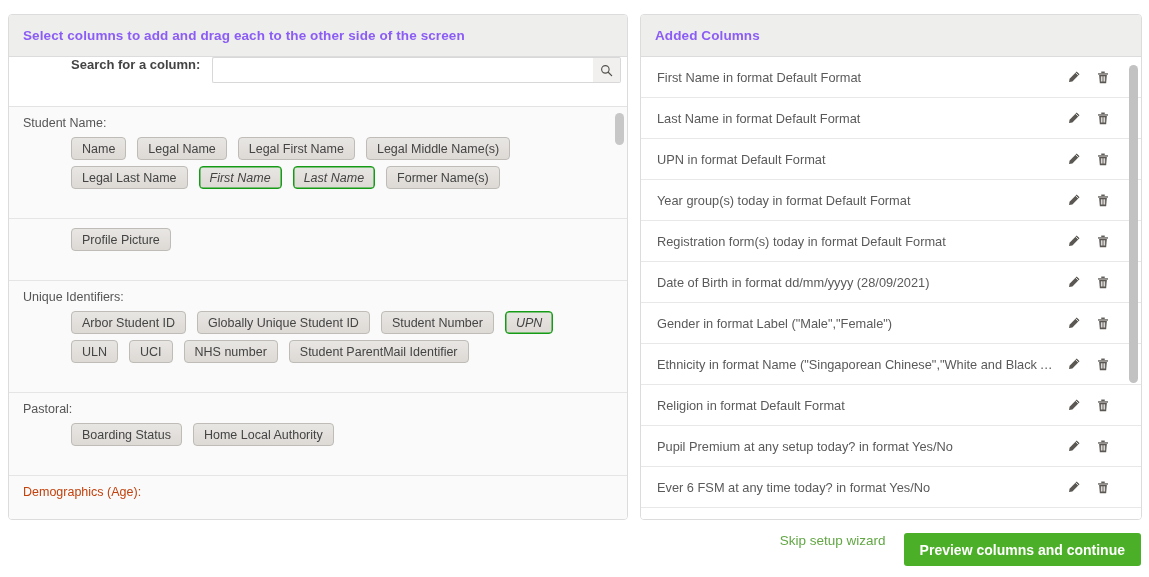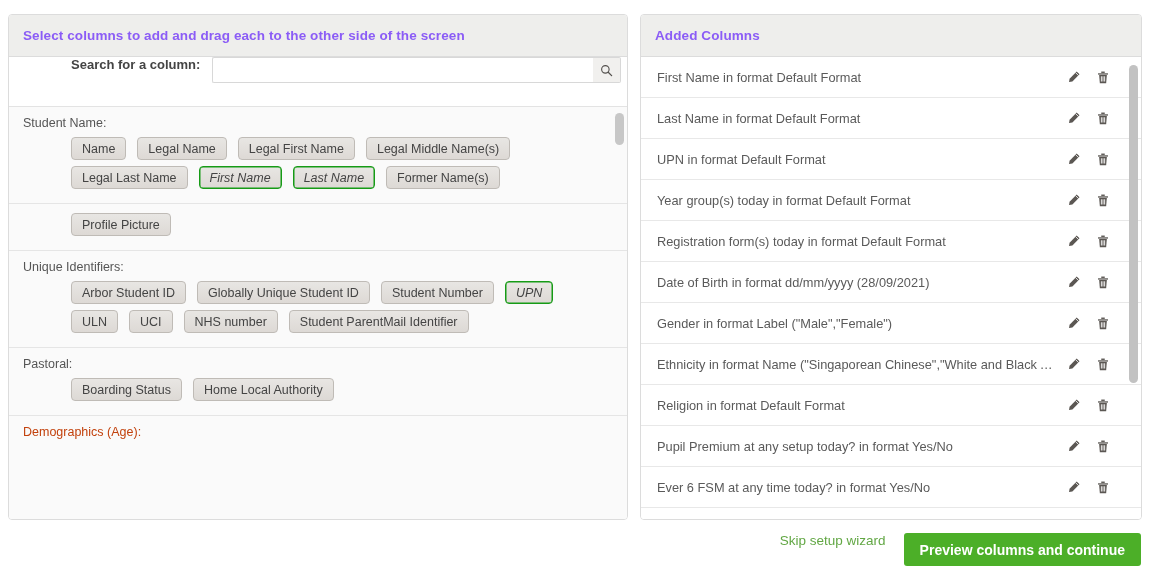--- a/index.html
+++ b/index.html
@@ -97,21 +97,21 @@
     padding-left: 14px;
     margin-bottom: 7px;
   }
   .pill-rows { padding-left: 62px; padding-right: 20px; }
   .pill-row {
     display: flex;
     flex-wrap: nowrap;
     gap: 11px;
     margin-bottom: 6px;
   }
-  .pill-row:last-child { margin-bottom: 0; align-items: center; }
+  .pill-row:last-child { margin-bottom: 15px; align-items: center; }
   .pill {
     display: inline-flex;
     align-items: center;
     justify-content: center;
     height: 23px;
     padding: 0 10px;
     font-size: 12.5px;
     color: #444444;
     background: linear-gradient(180deg, #e8e6e3 0%, #ddd9d5 100%);
     border: 1px solid #bfbbb6;

